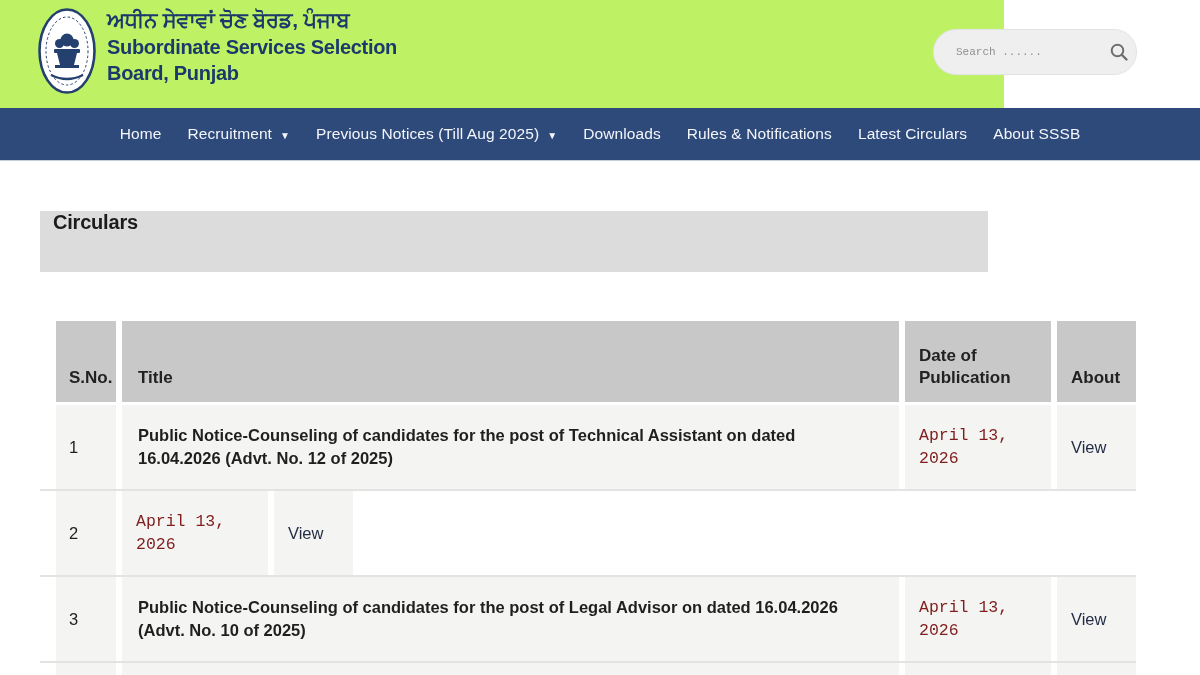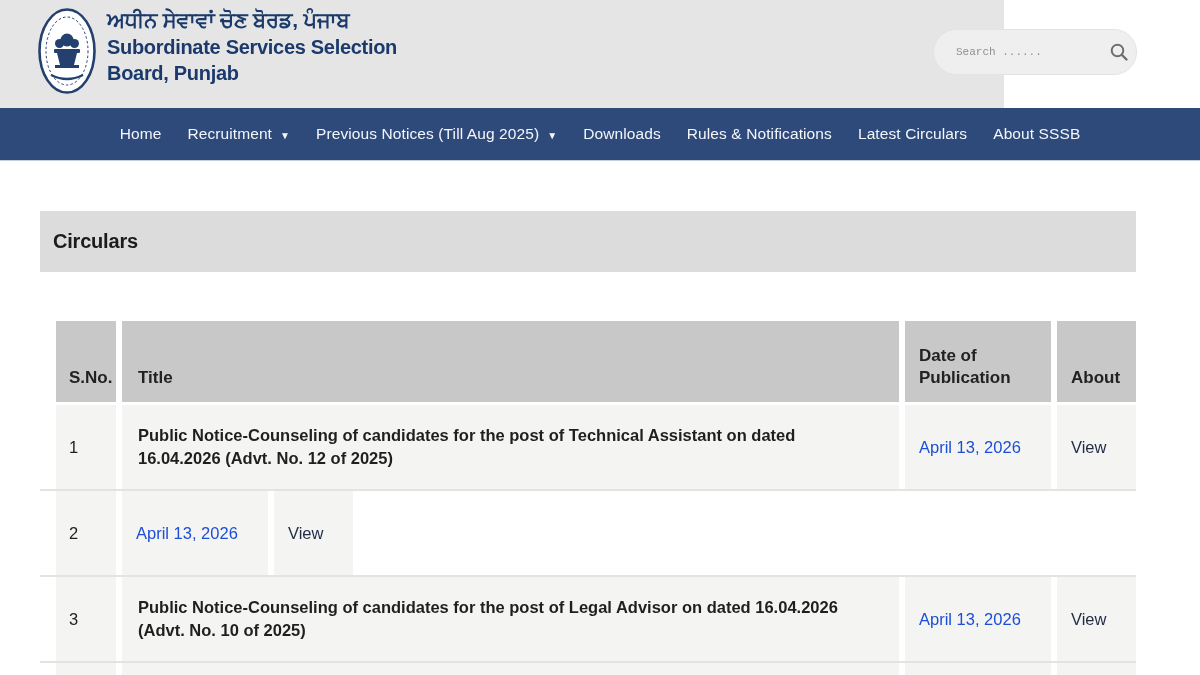--- a/index.html
+++ b/index.html
@@ -4,21 +4,21 @@
 <style>
   * { margin: 0; padding: 0; box-sizing: border-box; }
   html, body { width: 1200px; height: 675px; overflow: hidden; background: #ffffff;
     font-family: "Liberation Sans", sans-serif; }
   .screen { position: relative; width: 1200px; height: 675px; background: #fff; }
 
   
   .corner-mark { position: absolute; left: 0; top: 2px; width: 7px; height: 13px; background: #111; }
 
   
-  .header { position: absolute; left: 0; top: 0; width: 1004px; height: 108px; background: #e5e5e5; padding-left: 40px; }
+  .header { position: absolute; left: 0; top: 0; width: 1004px; height: 108px; background: #bef264; padding-left: 40px; }
   .logo { position: absolute; left: 37px; top: 7px; width: 60px; height: 88px; }
   .title-block { position: absolute; left: 107px; top: 6px; width: 360px; color: #1b3a6b; }
   .title-pa { font-size: 21px; font-weight: bold; line-height: 28px; letter-spacing: -0.2px; }
   .title-en { font-size: 20px; font-weight: bold; line-height: 26px; width: 320px; letter-spacing: -0.3px; }
 
   .searchbox { position: absolute; left: 933px; top: 29px; width: 204px; height: 46px;
     background: #efefef; border: 1px solid #e3e3e3; border-radius: 23px;
     display: flex; align-items: center; }
   .searchbox input { flex: 1; border: none; outline: none; background: transparent;
     padding-left: 22px; font-size: 11px; color: #555; font-family: Liberation Mono, monospace; }
@@ -28,40 +28,40 @@
 
   
   .navbar { position: absolute; left: 0; top: 108px; width: 1200px; height: 53px;
     background: #2e4a7a; display: flex; align-items: center; justify-content: center;
     gap: 26px; border-bottom: 1px solid #c7cfdd; }
   .nav-item { color: #f4f6fa; font-size: 15.5px; letter-spacing: 0.1px; cursor: pointer;
     display: flex; align-items: center; gap: 8px; white-space: nowrap; }
   .caret { font-size: 10px; color: #f4f6fa; position: relative; top: 1px; }
 
   
-  .section-bar { position: absolute; left: 40px; top: 211px; width: 1096px; height: 61px;
-    background: #dcdcdc; display: flex; align-items: center; }
+  .section-bar { position: absolute; left: 40px; top: 211px; width: 948px; height: 61px;
+    background: #dcdcdc; display: flex; align-items: flex-start; }
   .section-title { font-size: 20px; font-weight: bold; color: #1c1c1c; padding-left: 13px; letter-spacing: -0.2px; }
 
   
   .table { position: absolute; left: 40px; top: 321px; width: 1096px; }
   .thead { display: flex; height: 84px; border-bottom: 3px solid #ffffff; }
   .thead .cell { background: #c8c8c8; display: flex; align-items: flex-end;
     padding-bottom: 13px; font-weight: bold; color: #222; font-size: 17px; line-height: 22px; }
   .trow { display: flex; height: 86px; border-bottom: 2px solid #e3e3e1; }
   .trow .cell { background: #f4f4f2; display: flex; align-items: center;
     font-size: 16.5px; color: #1f1f1f; line-height: 23px; }
   .cell { border-right: 6px solid #ffffff; }
   .cell:last-child { border-right: none; }
   .col-sno { width: 66px; padding-left: 13px; margin-left: 16px; }
   .col-title { flex: 1; padding-left: 16px; padding-right: 20px; }
   .col-date { width: 152px; padding-left: 14px; padding-right: 10px; }
   .col-action { width: 79px; padding-left: 14px; }
   .trow .col-title { font-weight: bold; }
-  .trow .col-date { color: #1d4ed8; }
+  .trow .col-date { color: #7f1d1d; font-family: Liberation Mono, monospace; }
   .view-link { color: #1f2a44; text-decoration: none; cursor: pointer; font-size: 16.5px; }
   .trow-partial { display: flex; height: 20px; }
   .trow-partial .cell { background: #f4f4f2; }
 </style>
 </head>
 <body>
 
 <div class="screen">
 
   <div class="corner-mark"></div>

